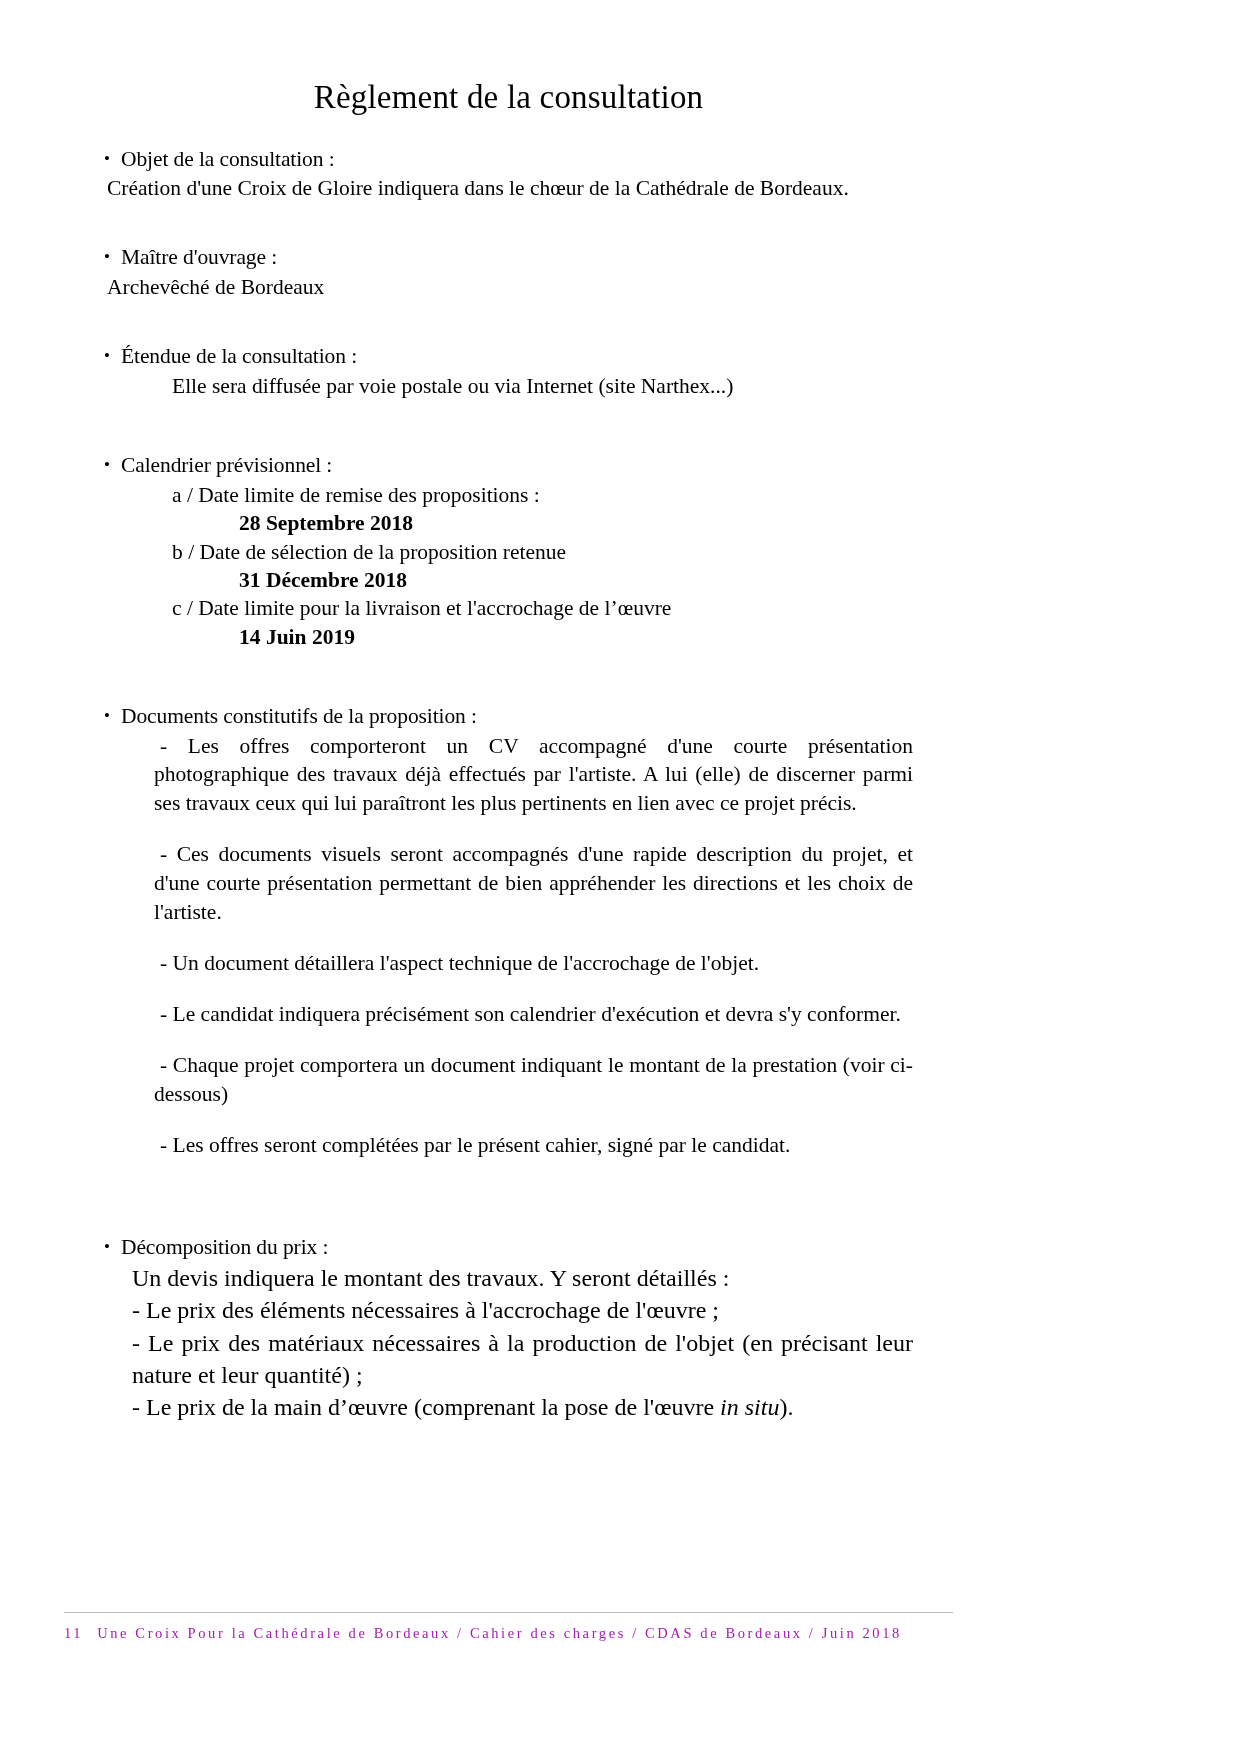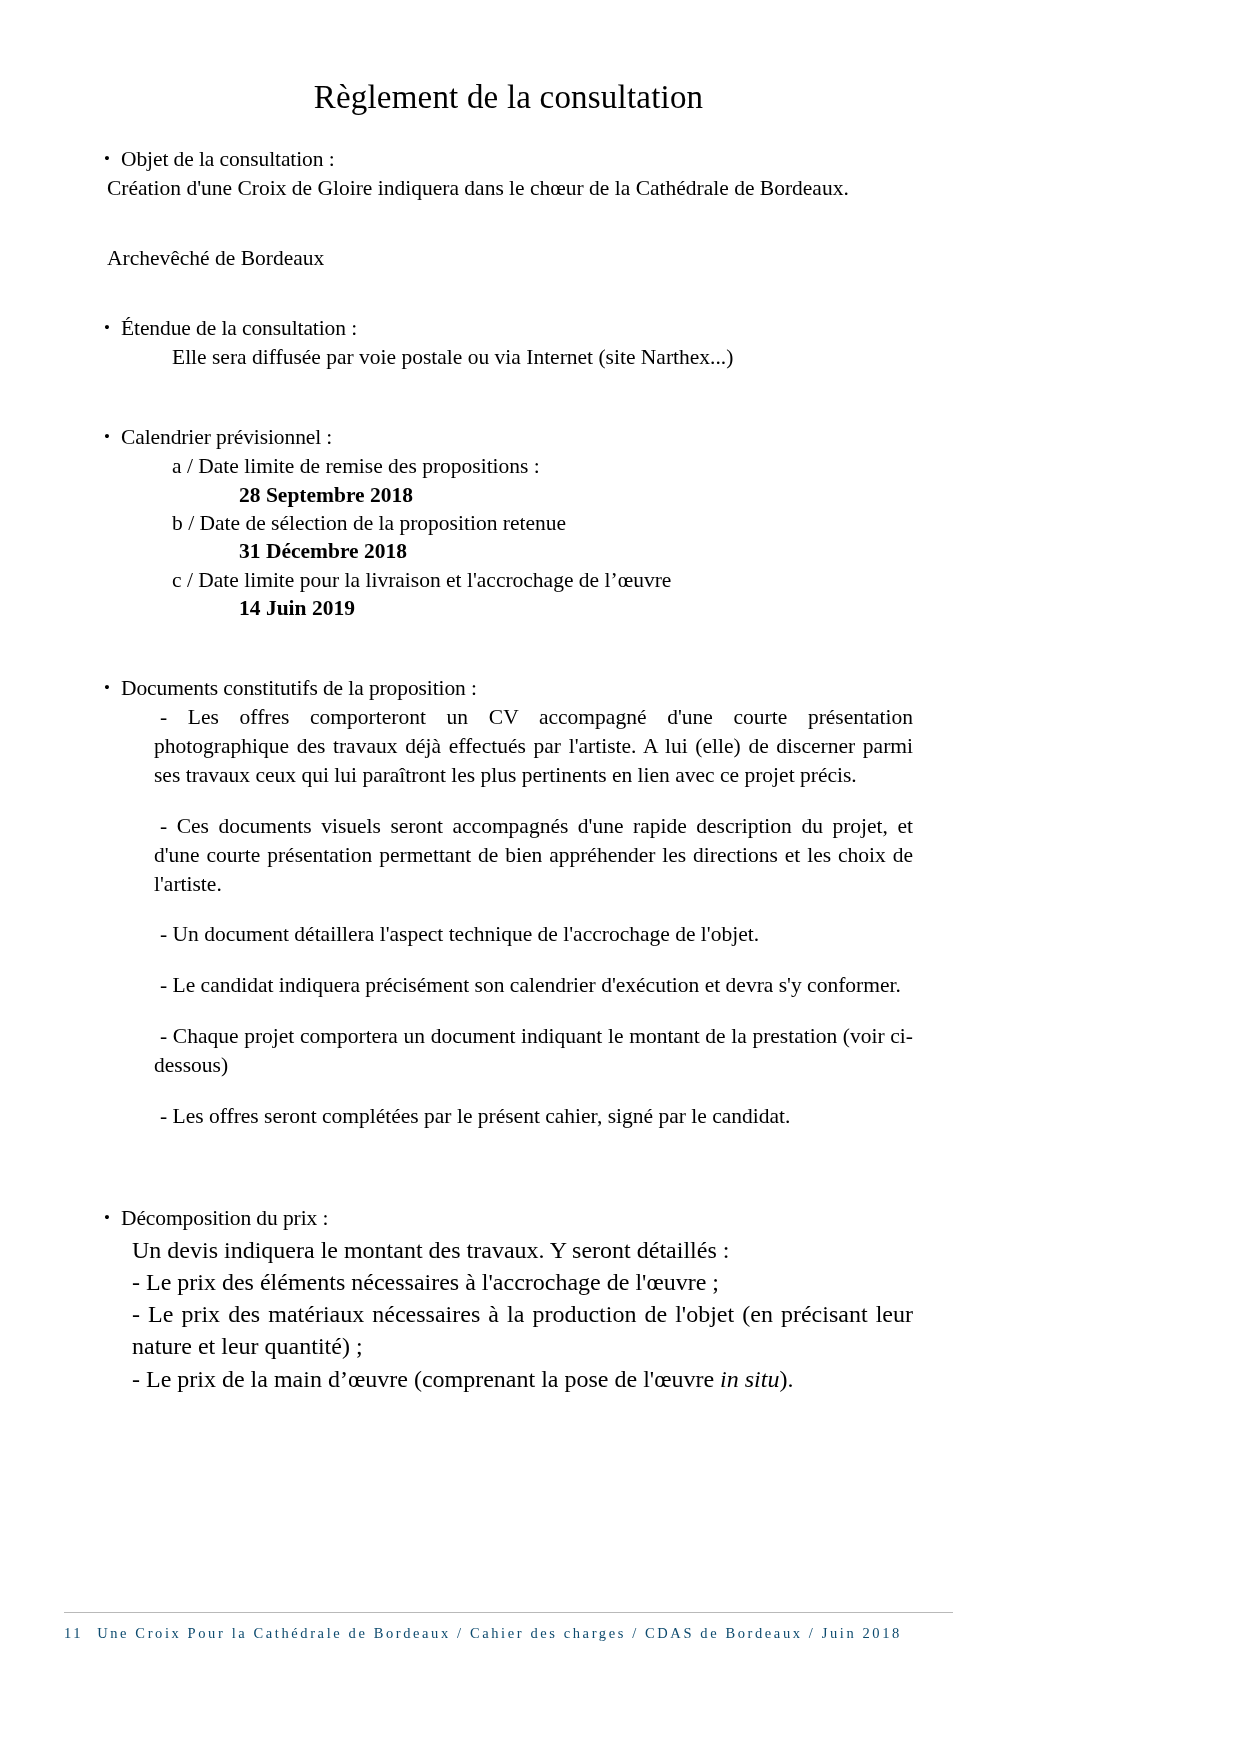--- a/index.html
+++ b/index.html
@@ -111,21 +111,21 @@
     bottom: 112px;
   }
   .footer-rule {
     border: 0;
     border-top: 1px solid #b9b9b9;
     margin: 0 0 12px 0;
   }
   .footer-text {
     font-size: 14.5px;
     letter-spacing: 2.6px;
-    color: #0c4a6e;
+    color: #a21caf;
     white-space: nowrap;
     font-family: "Liberation Serif", "DejaVu Serif", serif;
   }
   .footer-page {
     margin-right: 14px;
   }
 
   .spacer-sm { height: 14px; }
   .spacer-md { height: 24px; }
 </style>
@@ -139,20 +139,23 @@
   <div class="section">
     <div class="section-heading">
       <span class="bullet">•</span><span>Objet de la consultation :</span>
     </div>
     <p class="body-line lead-flush">Création d'une Croix de Gloire indiquera dans le chœur de la Cathédrale de Bordeaux.</p>
   </div>
 
   <div class="spacer-sm"></div>
 
   <div class="section">
+    <div class="section-heading">
+      <span class="bullet">•</span><span>Maître d'ouvrage :</span>
+    </div>
     <p class="body-line lead-flush">Archevêché de Bordeaux</p>
   </div>
 
   <div class="spacer-sm"></div>
 
   <div class="section">
     <div class="section-heading">
       <span class="bullet">•</span><span>Étendue de la consultation :</span>
     </div>
     <p class="body-line indent-1">Elle sera diffusée par voie postale ou via Internet (site Narthex...)</p>

